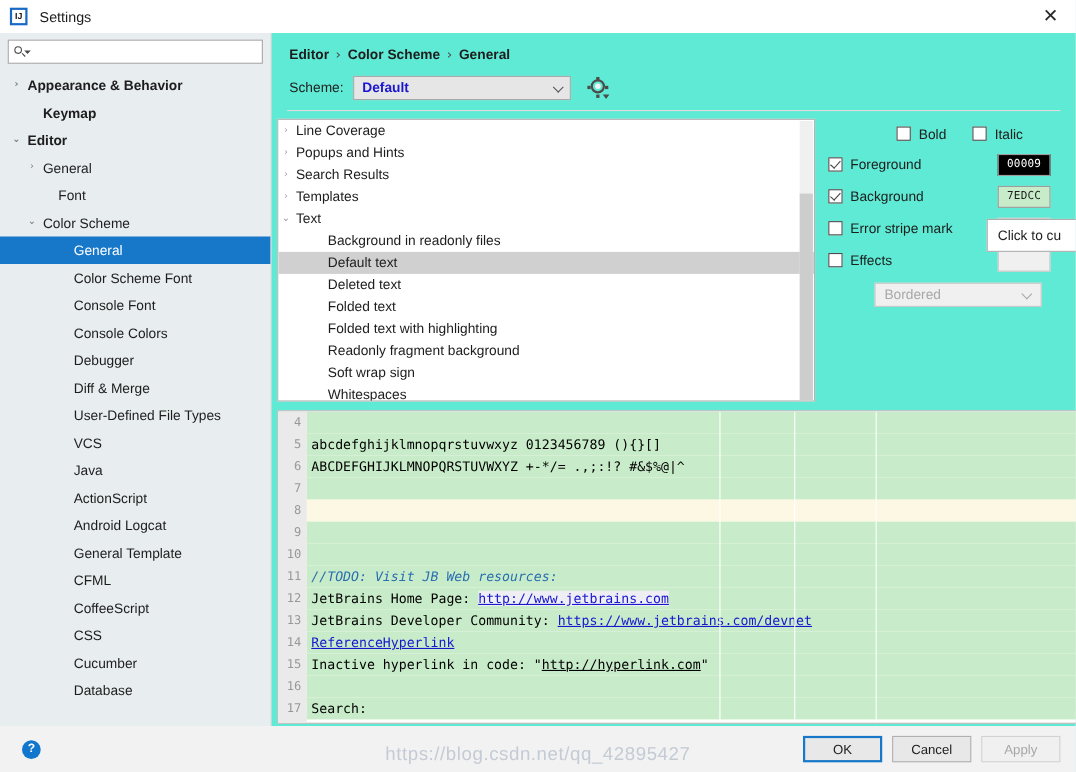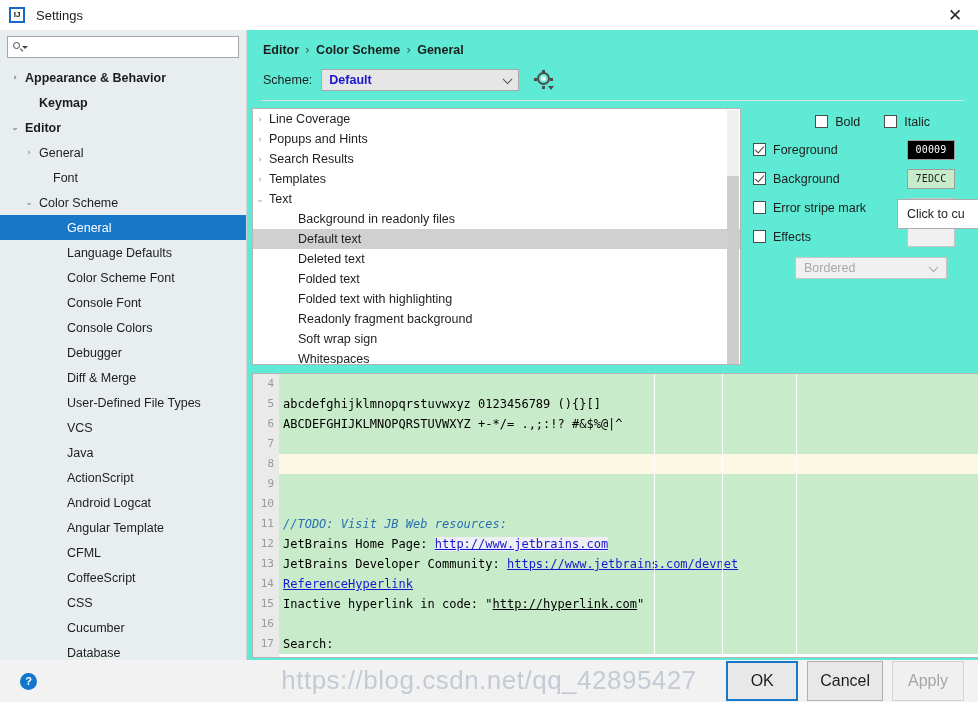--- a/index.html
+++ b/index.html
@@ -166,30 +166,30 @@
 
   
   .footer { flex:0 0 42px; display:flex; align-items:center; padding:0 14px; position:relative; }
   .help {
     width:17px;height:17px;border-radius:50%;background:#1177cc;color:#fff;
     display:flex;align-items:center;justify-content:center;font-size:11px;font-weight:bold;
     margin-left:6px;
   }
   .btns { margin-left:auto; display:flex; gap:9px; }
   .btn {
-    min-width:72px; height:40px; background:#e8e8e8; border:1px solid #b0b0b0;
-    font-size:16px; display:flex; align-items:center; justify-content:center;
+    min-width:72px; height:24px; background:#e8e8e8; border:1px solid #b0b0b0;
+    font-size:12px; display:flex; align-items:center; justify-content:center;
     box-sizing:border-box; padding:0 12px;
   }
   .btn.primary { border:2px solid #1777c9; background:#e8e8e8; }
   .btn.disabled { color:#a6a6a6; border-color:#d2d2d2; background:#f0f0f0; }
 
   .watermark {
     position:absolute; left:0; right:0; bottom:6px; text-align:center;
-    font-size:26px; color:rgba(120,140,165,0.38); font-family:"Liberation Sans",sans-serif;
+    font-size:17px; color:rgba(120,140,165,0.38); font-family:"Liberation Sans",sans-serif;
     letter-spacing:0.5px; pointer-events:none; white-space:nowrap;
   }
 </style>
 </head>
 <body>
 
 <div class="win">
 
   <div class="titlebar">
     <div class="ij-logo">IJ</div>
@@ -234,24 +234,20 @@
           <div class="tnode">
             <span class="arrow" style="margin-left: 22px;">⌄</span>
             <span style="margin-left: 3px;">Color Scheme</span>
           </div>
           <div class="tnode sel">
             <span class="arrow" style="margin-left: 50px;"></span>
             <span style="margin-left: 3px;">General</span>
           </div>
           <div class="tnode">
             <span class="arrow" style="margin-left: 50px;"></span>
-            <span style="margin-left: 3px;">Language Defaults</span>
-          </div>
-          <div class="tnode">
-            <span class="arrow" style="margin-left: 50px;"></span>
             <span style="margin-left: 3px;">Color Scheme Font</span>
           </div>
           <div class="tnode">
             <span class="arrow" style="margin-left: 50px;"></span>
             <span style="margin-left: 3px;">Console Font</span>
           </div>
           <div class="tnode">
             <span class="arrow" style="margin-left: 50px;"></span>
             <span style="margin-left: 3px;">Console Colors</span>
           </div>
@@ -278,21 +274,21 @@
           <div class="tnode">
             <span class="arrow" style="margin-left: 50px;"></span>
             <span style="margin-left: 3px;">ActionScript</span>
           </div>
           <div class="tnode">
             <span class="arrow" style="margin-left: 50px;"></span>
             <span style="margin-left: 3px;">Android Logcat</span>
           </div>
           <div class="tnode">
             <span class="arrow" style="margin-left: 50px;"></span>
-            <span style="margin-left: 3px;">Angular Template</span>
+            <span style="margin-left: 3px;">General Template</span>
           </div>
           <div class="tnode">
             <span class="arrow" style="margin-left: 50px;"></span>
             <span style="margin-left: 3px;">CFML</span>
           </div>
           <div class="tnode">
             <span class="arrow" style="margin-left: 50px;"></span>
             <span style="margin-left: 3px;">CoffeeScript</span>
           </div>
           <div class="tnode">

